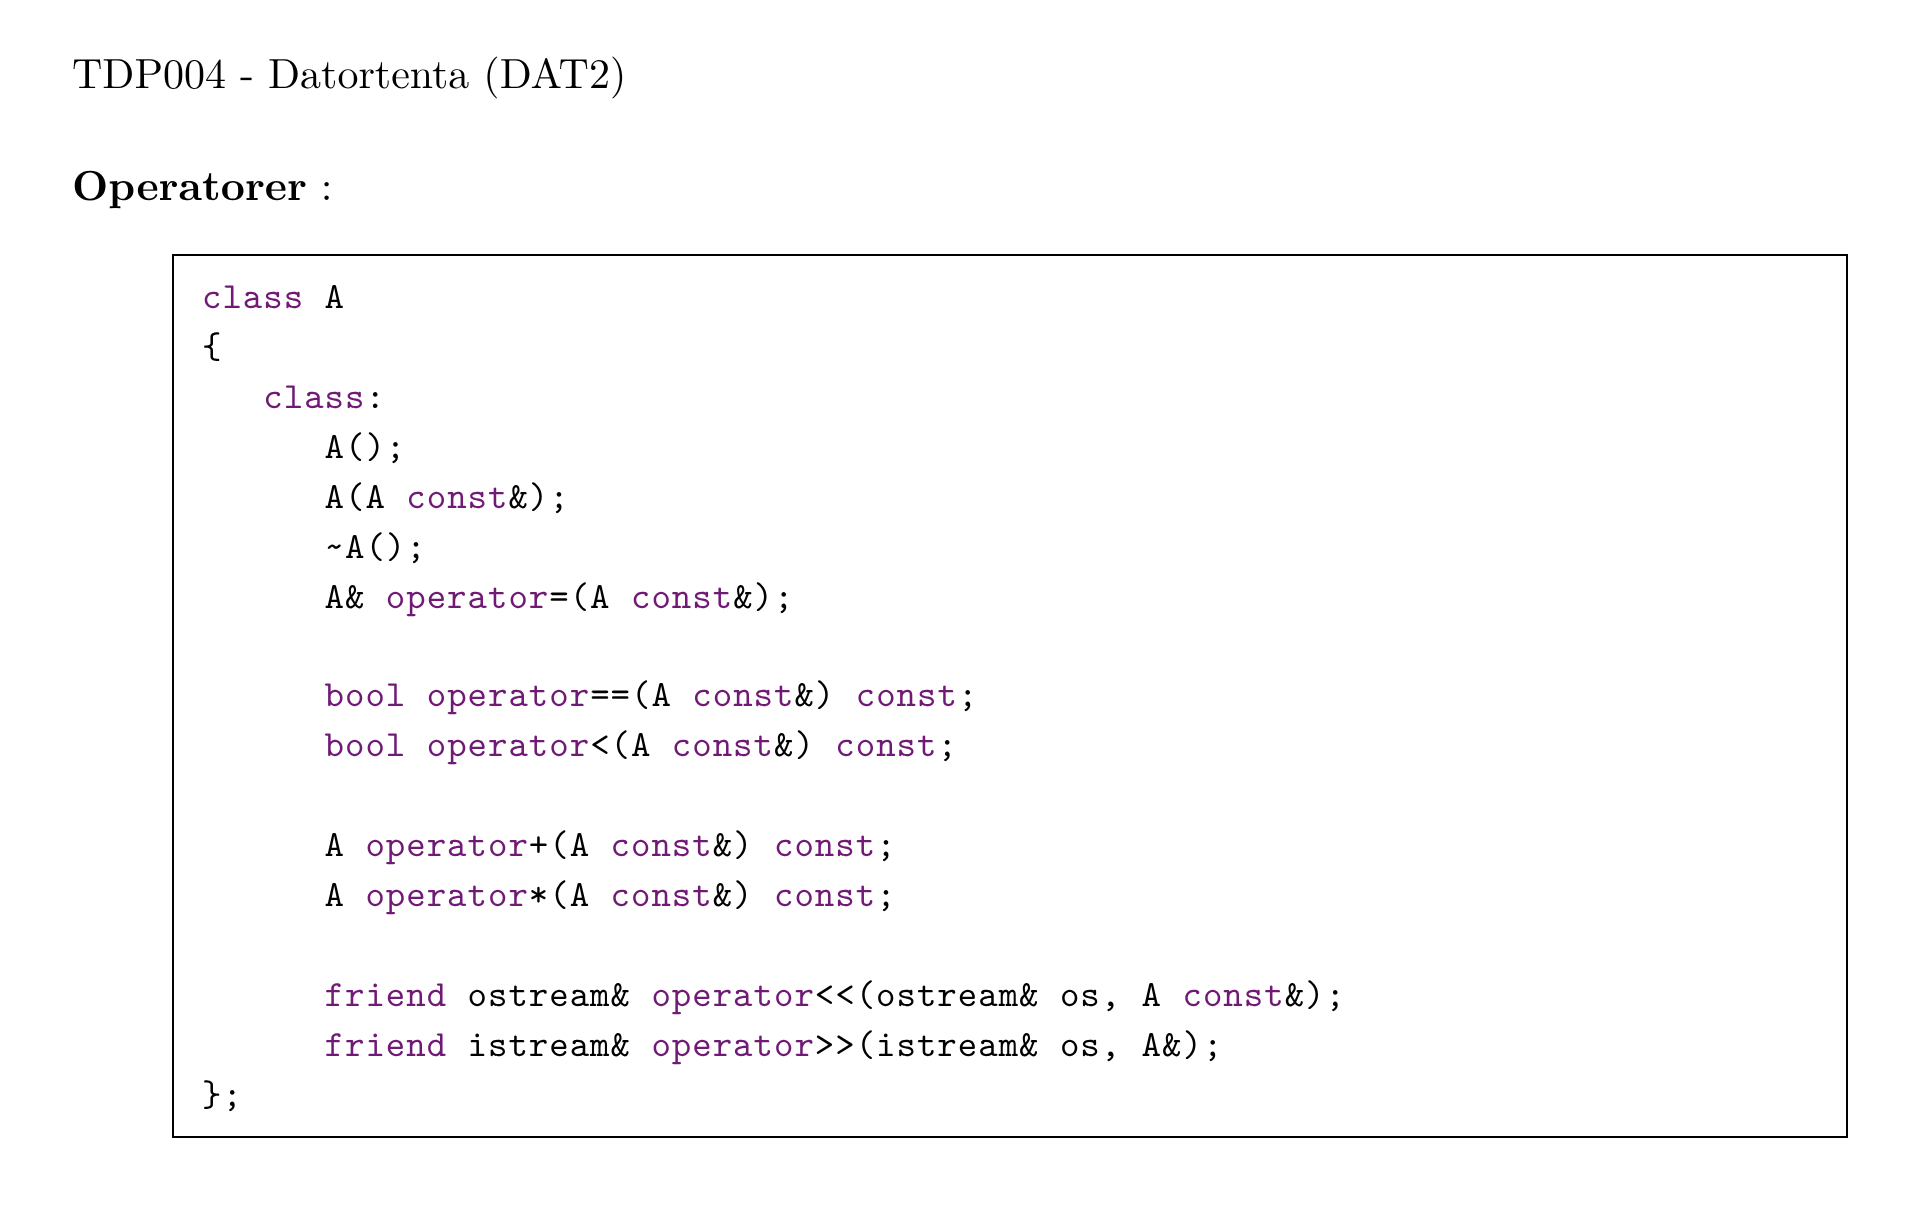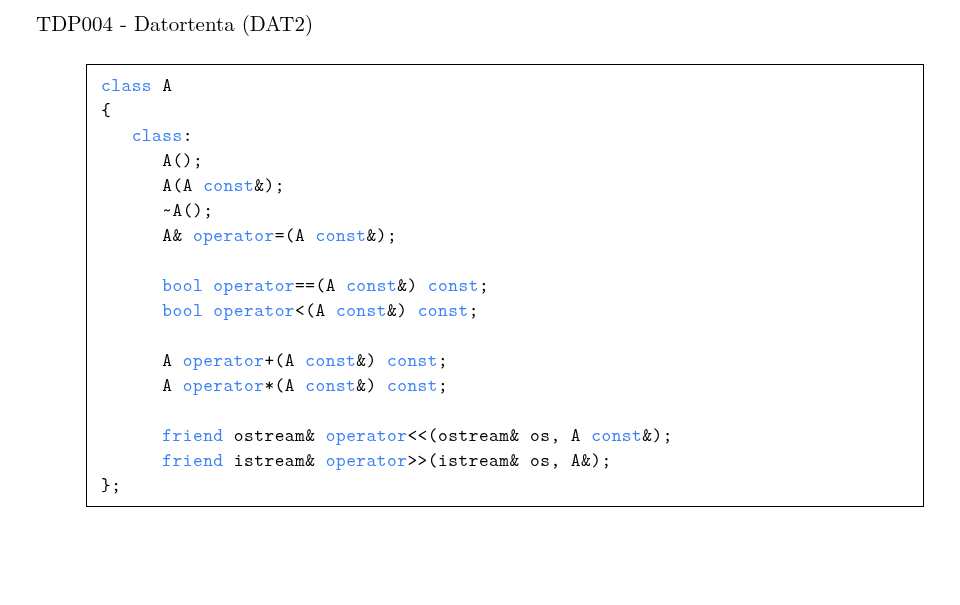--- a/index.html
+++ b/index.html
@@ -8,21 +8,21 @@
     width: 960px;
     height: 605px;
     background: #ffffff;
     font-family: "Latin Modern Roman", "Computer Modern", Georgia, serif;
     color: #000000;
     font-size: 20px;
     line-height: 1.35;
     overflow: hidden;
   }
   .page {
-    padding: 8px 36px 0 36px;
+    padding: 22px 36px 0 36px;
   }
   .header-row {
     display: flex;
     justify-content: space-between;
     font-size: 21px;
     margin-bottom: 28px;
   }
   .section-heading {
     font-weight: bold;
     font-size: 21px;
@@ -39,31 +39,34 @@
   .code-box {
     margin-left: 50px;
     border: 1px solid #000;
     padding: 8px 14px 8px 14px;
     font-family: "Latin Modern Mono", "Courier New", monospace;
     font-size: 18.5px;
     line-height: 1.35;
     white-space: pre;
     letter-spacing: 0.5px;
   }
-  .kw { color: #3b82f6; }
+  .kw { color: #701a75; }
 </style>
 </head>
 <body>
 
 <div class="page">
 
   <div class="header-row">
     <div>TDP004 - Datortenta (DAT2)</div>
   </div>
 
+  <div class="section-heading">
+    <span>Operatorer</span><span class="colon"> :</span>
+  </div>
 
 
   <div class="code-box"><span class="kw">class</span><span> A</span>
 <span>{</span>
 <span>   </span><span class="kw">class</span><span>:</span>
 <span>      A();</span>
 <span>      A(A </span><span class="kw">const</span><span>&amp;);</span>
 <span>      ~A();</span>
 <span>      A&amp; </span><span class="kw">operator</span><span>=(A </span><span class="kw">const</span><span>&amp;);</span>
 

